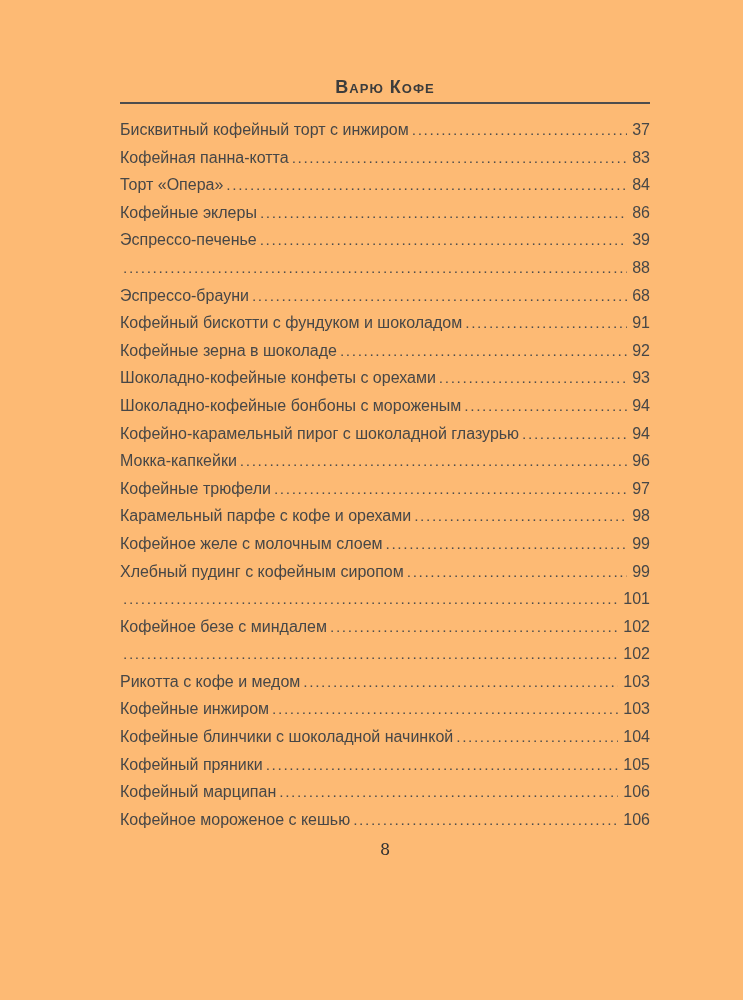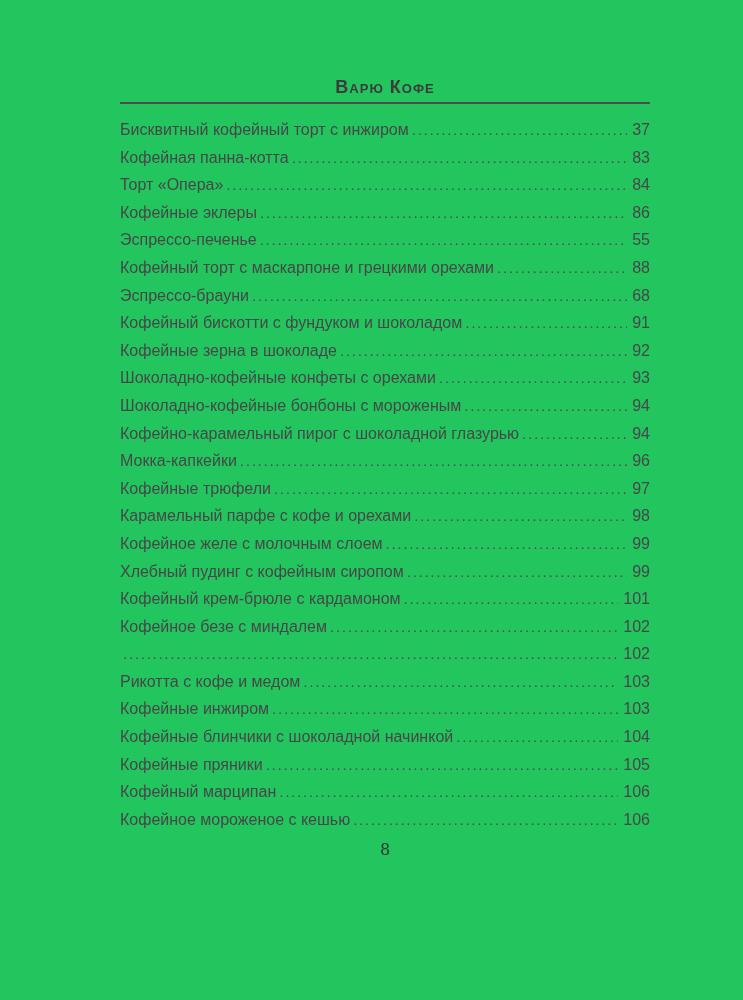--- a/index.html
+++ b/index.html
@@ -4,21 +4,21 @@
 <style>
   html, body {
     margin: 0;
     padding: 0;
     background: #ffffff;
   }
   .page {
     position: relative;
     width: 743px;
     height: 1000px;
-    background: #22c55e;
+    background: #fdba74;
     font-family: "Liberation Sans", "DejaVu Sans", sans-serif;
     color: #454545;
     overflow: hidden;
   }
   .content {
     position: absolute;
     left: 120px;
     top: 0;
     width: 530px;
   }
@@ -104,24 +104,23 @@
           <span class="toc-page">84</span>
         </div>
         <div class="toc-row">
           <span class="toc-title">Кофейные эклеры</span>
           <span class="toc-dots"></span>
           <span class="toc-page">86</span>
         </div>
         <div class="toc-row">
           <span class="toc-title">Эспрессо-печенье</span>
           <span class="toc-dots"></span>
-          <span class="toc-page">55</span>
-        </div>
-        <div class="toc-row">
-          <span class="toc-title">Кофейный торт с маскарпоне и грецкими орехами</span>
+          <span class="toc-page">39</span>
+        </div>
+        <div class="toc-row">
           <span class="toc-dots"></span>
           <span class="toc-page">88</span>
         </div>
         <div class="toc-row">
           <span class="toc-title">Эспрессо-брауни</span>
           <span class="toc-dots"></span>
           <span class="toc-page">68</span>
         </div>
         <div class="toc-row">
           <span class="toc-title">Кофейный бискотти с фундуком и шоколадом</span>
@@ -167,21 +166,20 @@
           <span class="toc-title">Кофейное желе с молочным слоем</span>
           <span class="toc-dots"></span>
           <span class="toc-page">99</span>
         </div>
         <div class="toc-row">
           <span class="toc-title">Хлебный пудинг с кофейным сиропом</span>
           <span class="toc-dots"></span>
           <span class="toc-page">99</span>
         </div>
         <div class="toc-row">
-          <span class="toc-title">Кофейный крем-брюле с кардамоном</span>
           <span class="toc-dots"></span>
           <span class="toc-page">101</span>
         </div>
         <div class="toc-row">
           <span class="toc-title">Кофейное безе с миндалем</span>
           <span class="toc-dots"></span>
           <span class="toc-page">102</span>
         </div>
         <div class="toc-row">
           <span class="toc-dots"></span>
@@ -196,21 +194,21 @@
           <span class="toc-title">Кофейные инжиром</span>
           <span class="toc-dots"></span>
           <span class="toc-page">103</span>
         </div>
         <div class="toc-row">
           <span class="toc-title">Кофейные блинчики с шоколадной начинкой</span>
           <span class="toc-dots"></span>
           <span class="toc-page">104</span>
         </div>
         <div class="toc-row">
-          <span class="toc-title">Кофейные пряники</span>
+          <span class="toc-title">Кофейный пряники</span>
           <span class="toc-dots"></span>
           <span class="toc-page">105</span>
         </div>
         <div class="toc-row">
           <span class="toc-title">Кофейный марципан</span>
           <span class="toc-dots"></span>
           <span class="toc-page">106</span>
         </div>
         <div class="toc-row">
           <span class="toc-title">Кофейное мороженое с кешью</span>

